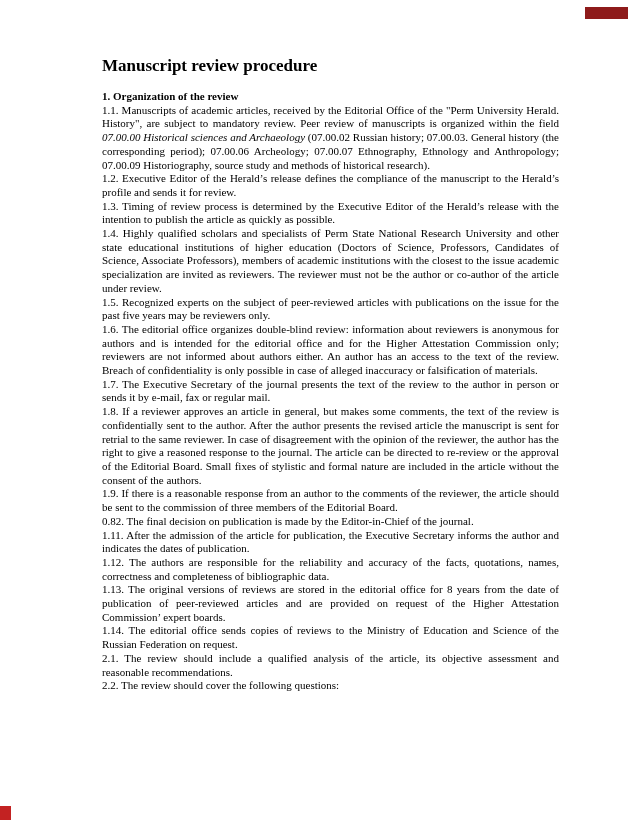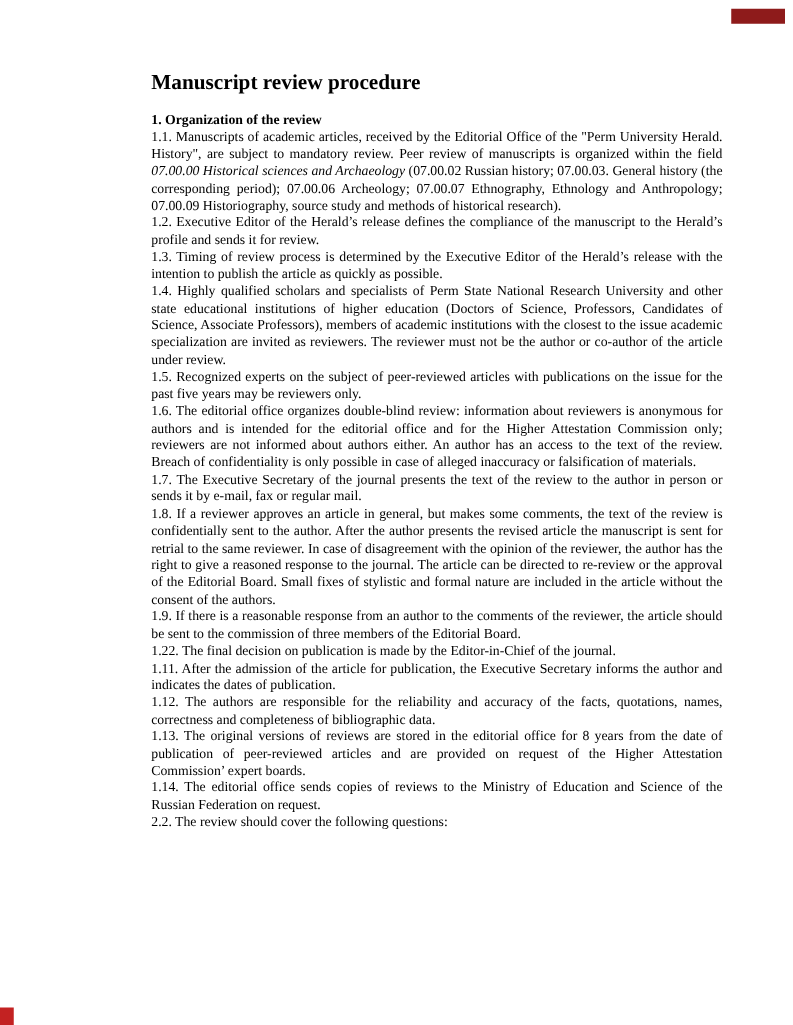--- a/index.html
+++ b/index.html
@@ -15,21 +15,21 @@
     color: #000000;
     overflow: hidden;
   }
   .page {
     position: absolute;
     inset: 0;
     background: #ffffff;
   }
   .content {
     position: absolute;
-    left: 121px;
+    left: 102px;
     top: 56px;
     width: 457px;
   }
   h1.doc-title {
     font-size: 17px;
     line-height: 20px;
     font-weight: bold;
     margin: 0 0 14px 0;
     text-align: left;
   }
@@ -86,23 +86,24 @@
     <p class="para"><span>1.1. Manuscripts of academic articles, received by the Editorial Office of the "Perm University Herald. History", are subject to mandatory review. Peer review of manuscripts is organized within the field </span><em>07.00.00 Historical sciences and Archaeology</em><span> (07.00.02 Russian history; 07.00.03. General history (the corresponding period); 07.00.06 Archeology; 07.00.07 Ethnography, Ethnology and Anthropology; 07.00.09 Historiography, source study and methods of historical research).</span></p>
 
     <p class="para">1.2. Executive Editor of the Herald’s release defines the compliance of the manuscript to the Herald’s profile and sends it for review.</p>
     <p class="para">1.3. Timing of review process is determined by the Executive Editor of the Herald’s release with the intention to publish the article as quickly as possible.</p>
     <p class="para">1.4. Highly qualified scholars and specialists of Perm State National Research University and other state educational institutions of higher education (Doctors of Science, Professors, Candidates of Science, Associate Professors), members of academic institutions with the closest to the issue academic specialization are invited as reviewers. The reviewer must not be the author or co-author of the article under review.</p>
     <p class="para">1.5. Recognized experts on the subject of peer-reviewed articles with publications on the issue for the past five years may be reviewers only.</p>
     <p class="para">1.6. The editorial office organizes double-blind review: information about reviewers is anonymous for authors and is intended for the editorial office and for the Higher Attestation Commission only; reviewers are not informed about authors either. An author has an access to the text of the review. Breach of confidentiality is only possible in case of alleged inaccuracy or falsification of materials.</p>
     <p class="para">1.7. The Executive Secretary of the journal presents the text of the review to the author in person or sends it by e-mail, fax or regular mail.</p>
     <p class="para">1.8. If a reviewer approves an article in general, but makes some comments, the text of the review is confidentially sent to the author. After the author presents the revised article the manuscript is sent for retrial to the same reviewer. In case of disagreement with the opinion of the reviewer, the author has the right to give a reasoned response to the journal. The article can be directed to re-review or the approval of the Editorial Board. Small fixes of stylistic and formal nature are included in the article without the consent of the authors.</p>
     <p class="para">1.9. If there is a reasonable response from an author to the comments of the reviewer, the article should be sent to the commission of three members of the Editorial Board.</p>
-    <p class="para">1.22. The final decision on publication is made by the Editor-in-Chief of the journal.</p>
+    <p class="para">0.82. The final decision on publication is made by the Editor-in-Chief of the journal.</p>
     <p class="para">1.11. After the admission of the article for publication, the Executive Secretary informs the author and indicates the dates of publication.</p>
     <p class="para">1.12. The authors are responsible for the reliability and accuracy of the facts, quotations, names, correctness and completeness of bibliographic data.</p>
     <p class="para">1.13. The original versions of reviews are stored in the editorial office for 8 years from the date of publication of peer-reviewed articles and are provided on request of the Higher Attestation Commission’ expert boards.</p>
     <p class="para">1.14. The editorial office sends copies of reviews to the Ministry of Education and Science of the Russian Federation on request.</p>
 
 
+    <p class="para">2.1. The review should include a qualified analysis of the article, its objective assessment and reasonable recommendations.</p>
     <p class="para">2.2. The review should cover the following questions:</p>
 
   </div>
 </div>
 
 </body></html>

